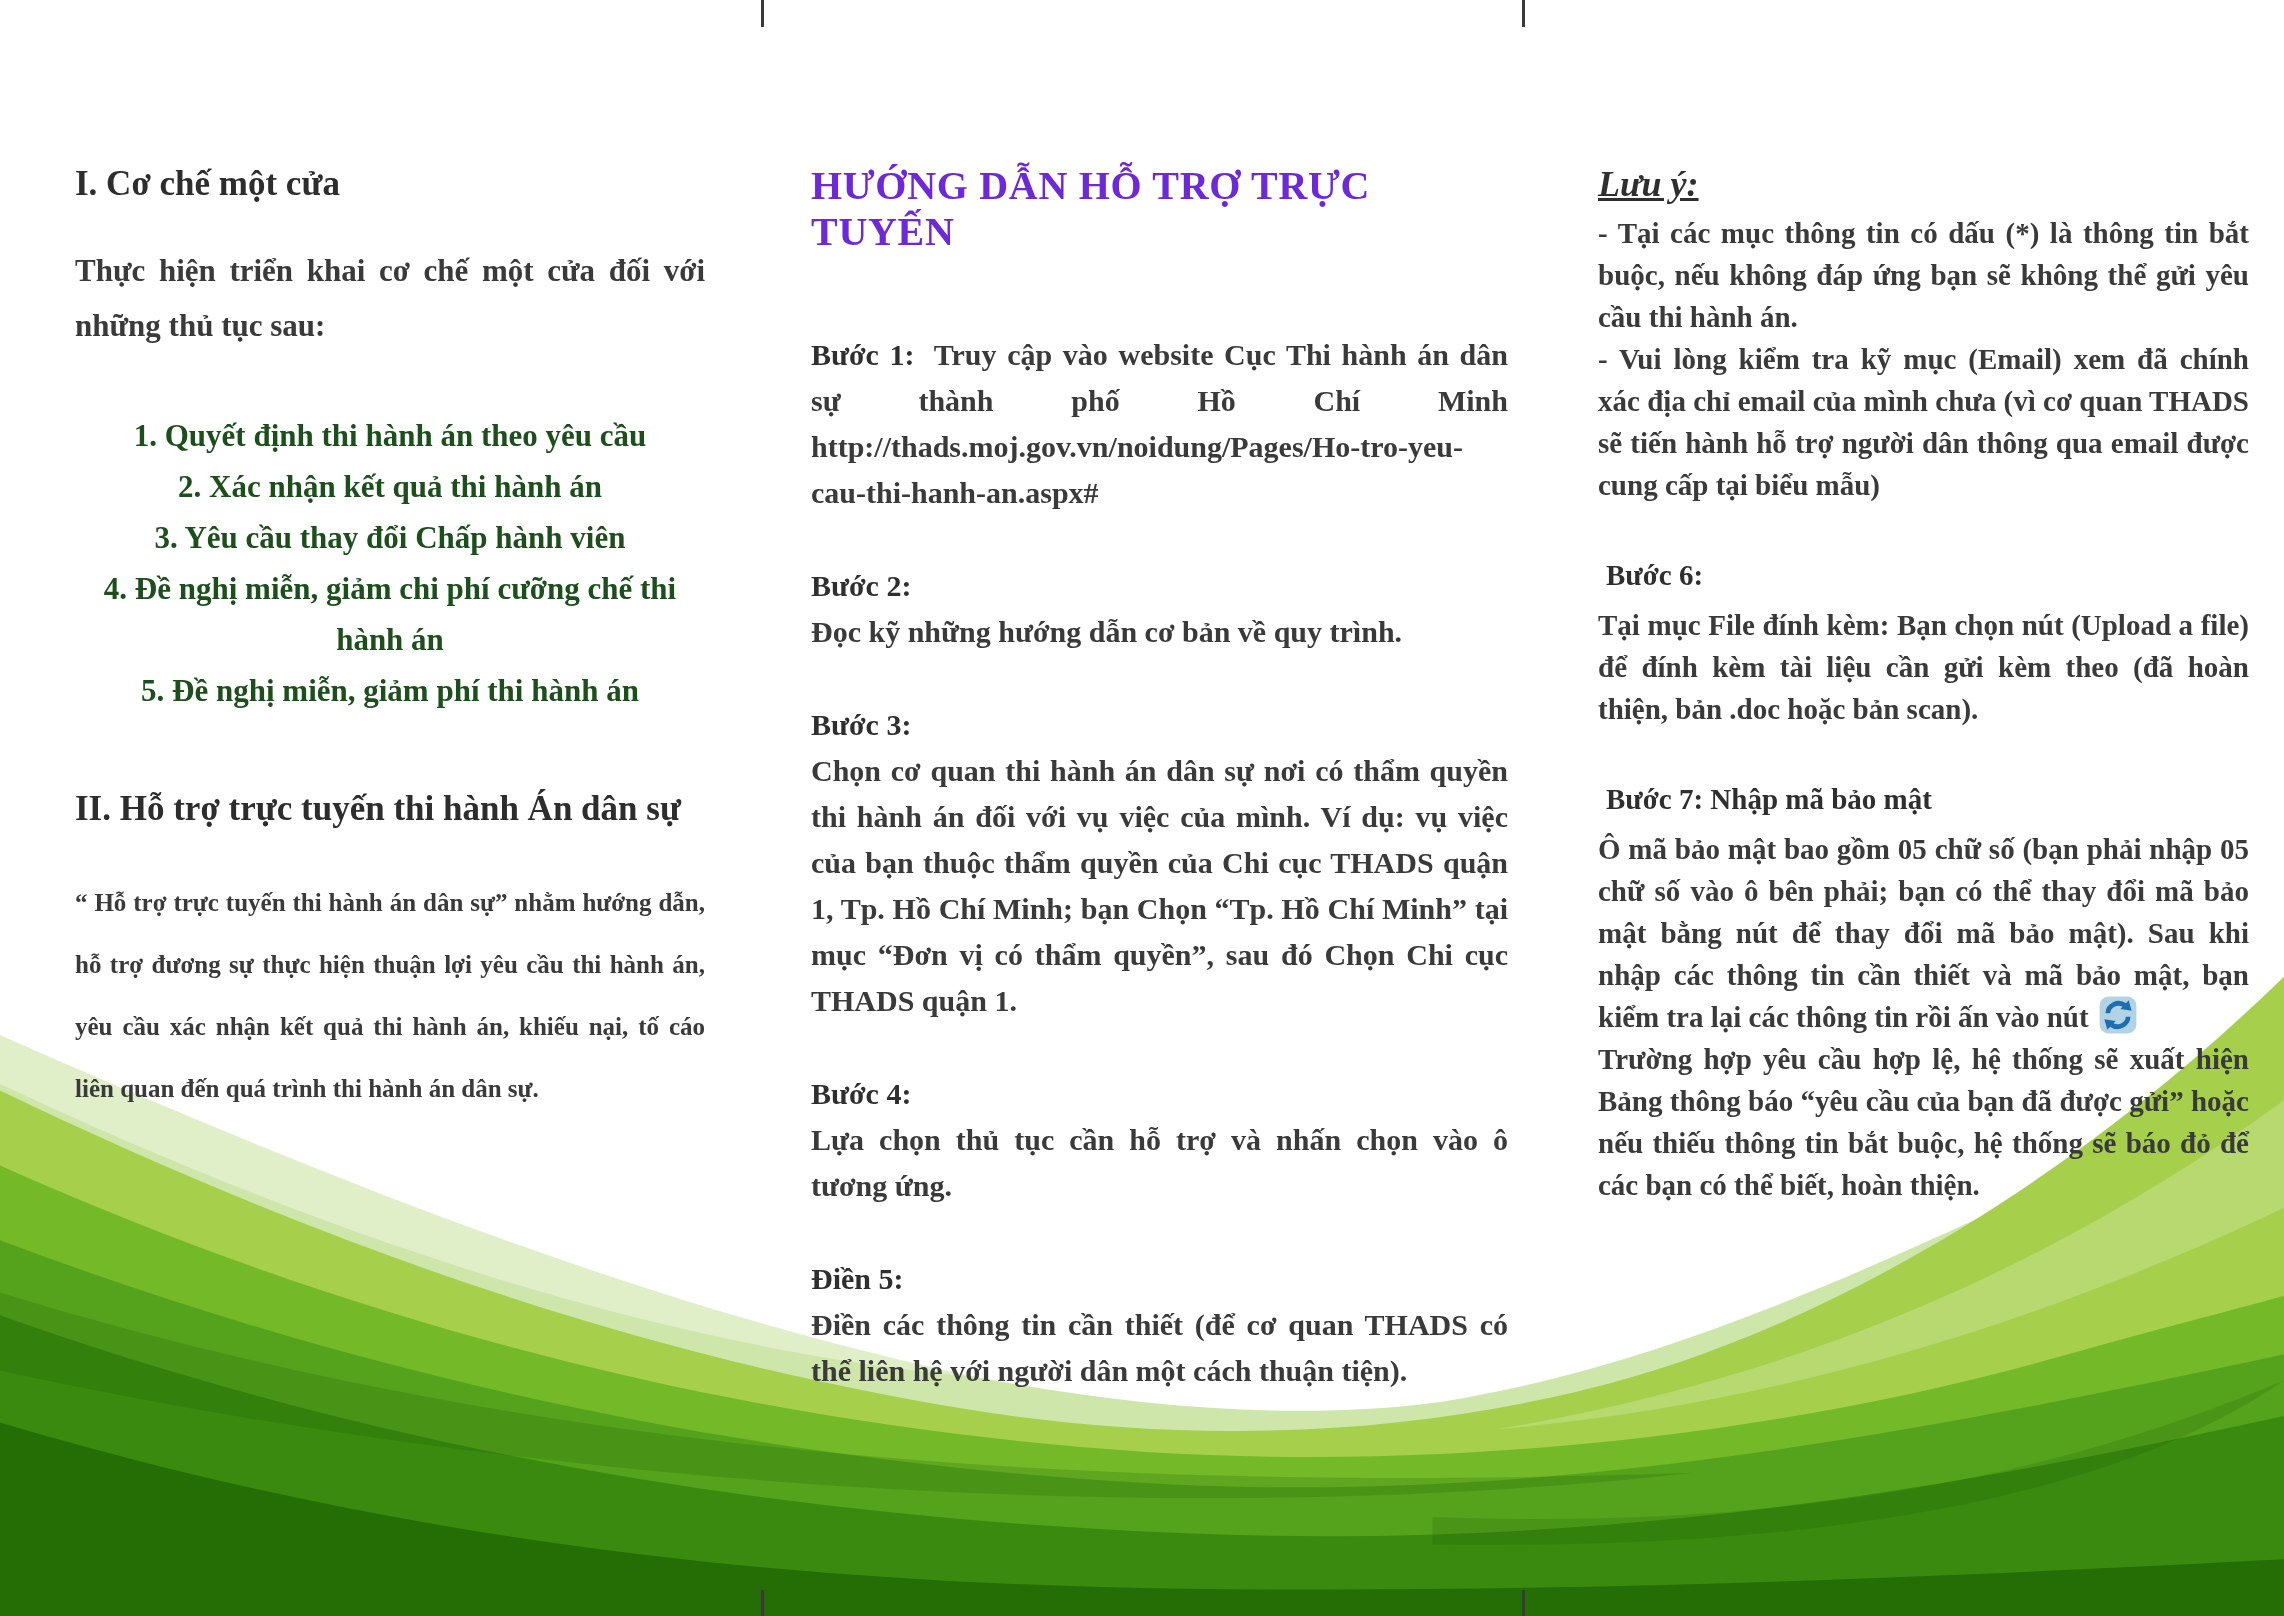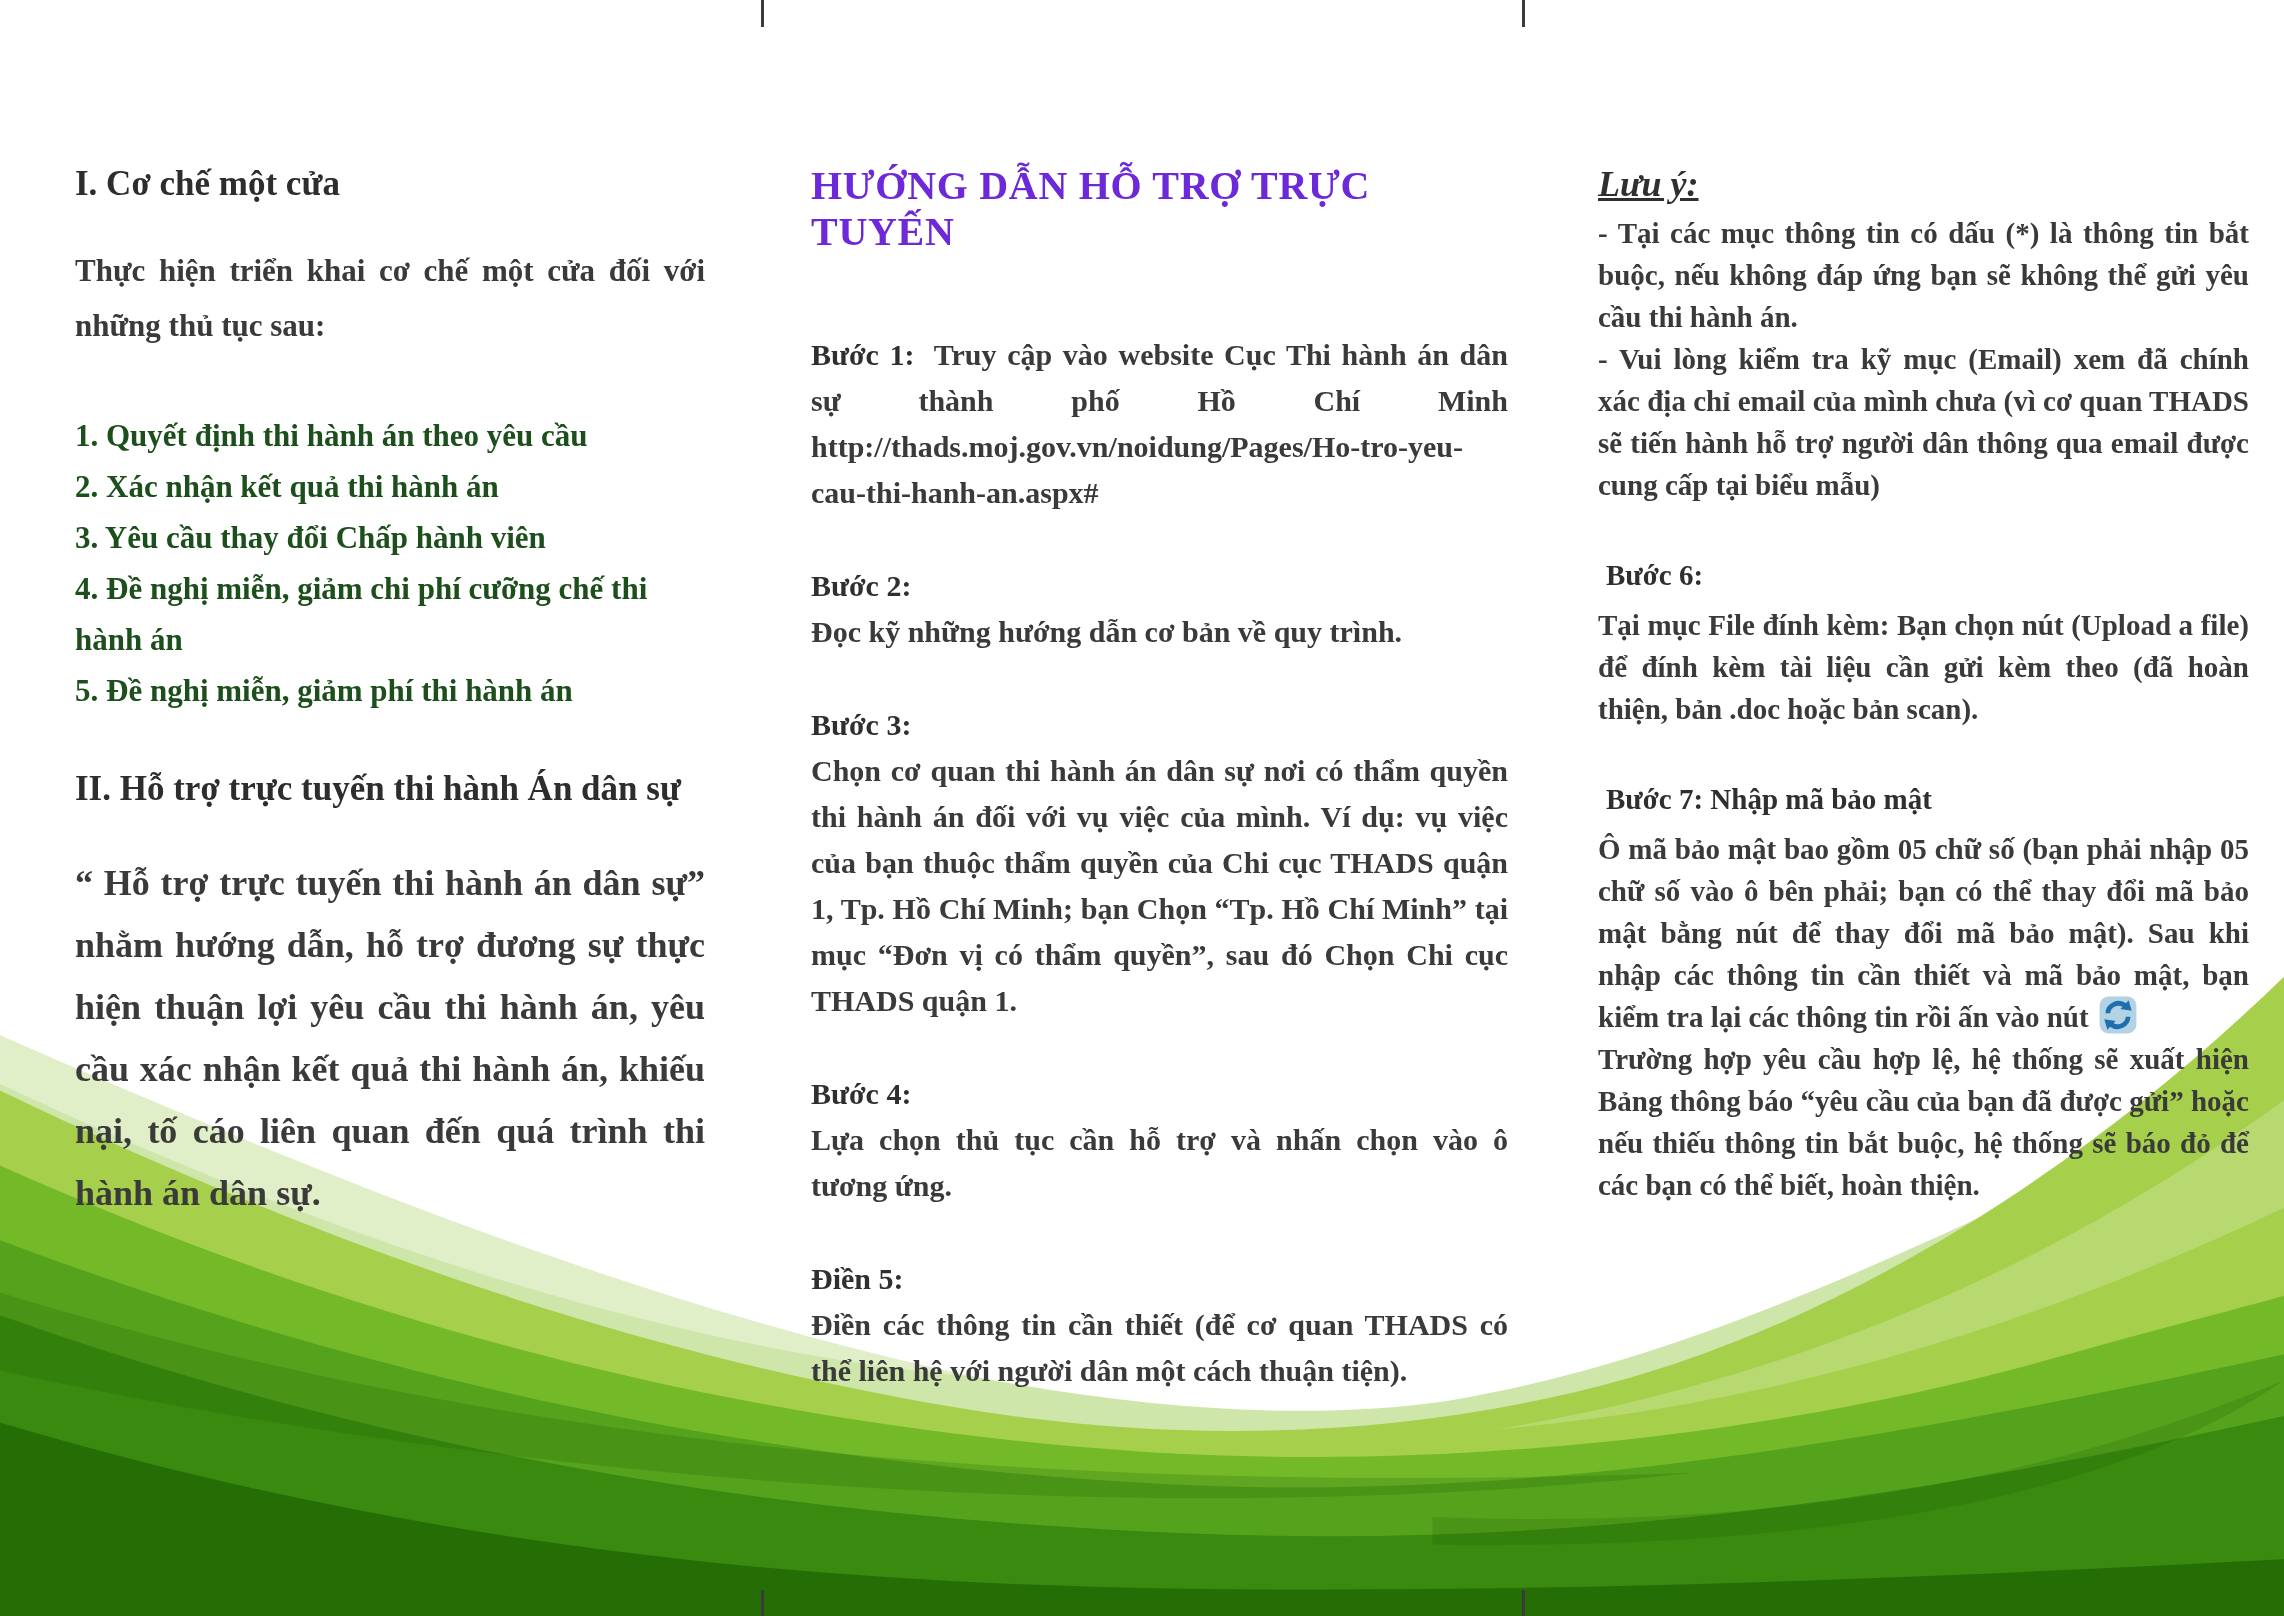--- a/index.html
+++ b/index.html
@@ -29,28 +29,28 @@
 
   
   .h-roman {
     font-size: 35px; font-weight: bold; color: #2d2d2d;
     margin: 0 0 38px 0; line-height: 1.2;
   }
   .intro {
     font-size: 31px; font-weight: bold; color: #3a3a3a;
     line-height: 55px; text-align: justify; margin: 0 0 57px 0;
   }
-  .green-list { margin: 0 0 52px 0; }
+  .green-list { margin: 0 0 72px 0; text-align: center; }
   .green-list .item {
     font-size: 31px; font-weight: bold; color: #1c4f1c;
     line-height: 51px;
   }
   .h-roman-2 { margin-bottom: 42px; }
   .body-left {
-    font-size: 36px; font-weight: bold; color: #3a3a3a;
+    font-size: 25px; font-weight: bold; color: #3a3a3a;
     line-height: 62px; text-align: justify; margin: 0;
   }
 
   
   .main-title {
     font-size: 40px; font-weight: bold; color: #6d28d9;
     margin: 0 0 77px 0; line-height: 1.15; letter-spacing: 0.7px;
   }
   .step { margin: 0 0 47px 0; font-size: 30px; font-weight: bold;
           color: #3a3a3a; line-height: 46px; text-align: justify; }

